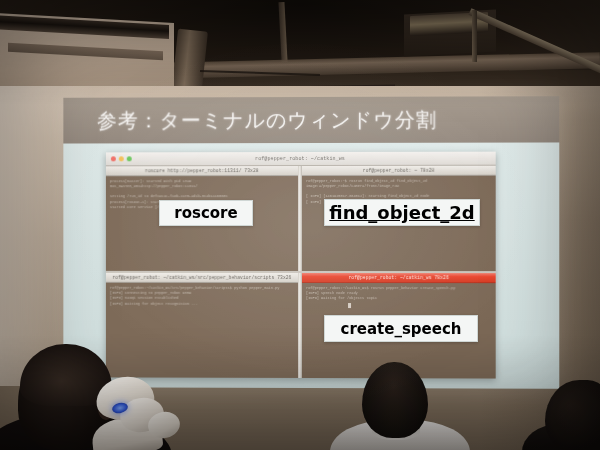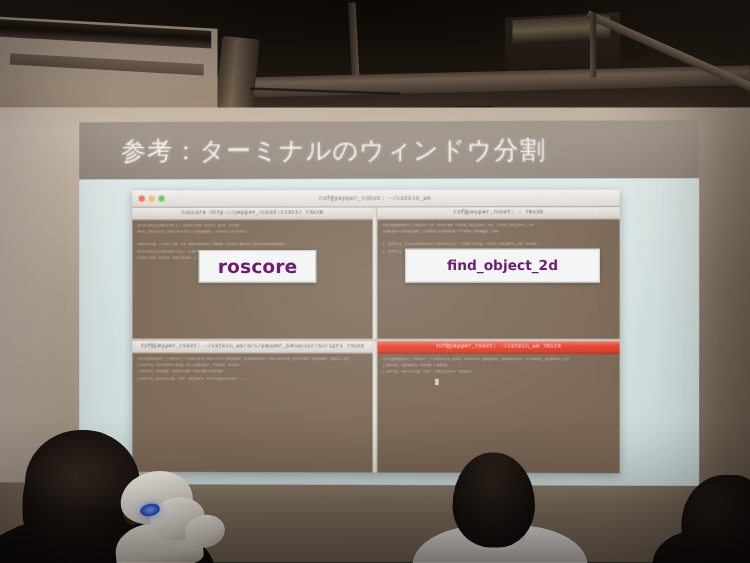--- a/index.html
+++ b/index.html
@@ -304,39 +304,40 @@
     width: 3px; height: 5px;
     background: #efe9e1;
     opacity: .78;
   }
 
   
   .callout {
     position: absolute;
     background: #f4f6f5;
     border: 1px solid #cfd6d4;
-    color: #701a75;
+    color: #000000;
     font-weight: bold;
     display: flex;
     align-items: center;
     justify-content: center;
     box-shadow: 0 1px 3px rgba(0,0,0,.2);
     white-space: nowrap;
     font-family: "DejaVu Sans", "Liberation Sans", sans-serif;
     z-index: 6;
   }
   #callout-roscore {
     left: 159px; top: 200px;
     width: 92px; height: 24px;
     font-size: 15px;
   }
   #callout-find-object {
     left: 324px; top: 199px;
     width: 154px; height: 25px;
-    font-size: 11px;
+    font-size: 18px;
+    text-decoration: underline;
   }
   #callout-pepper {
     left: 166px; top: 316px;
     width: 90px; height: 24px;
     font-size: 15px;
   }
   #callout-create-speech {
     left: 324px; top: 315px;
     width: 152px; height: 25px;
     font-size: 15px;
@@ -590,20 +591,21 @@
             </div>
           </div>
 
         </div>
       </div>
     </div>
   </div>
 
   <div class="callout" id="callout-roscore">roscore</div>
   <div class="callout" id="callout-find-object">find_object_2d</div>
+  <div class="callout" id="callout-create-speech">create_speech</div>
 
   <div class="slide-haze"></div>
 
   <div class="person-left-shoulder"></div>
   <div class="person-left-head"></div>
   <div class="person-left-hair"></div>
   <div class="person-left-ear"></div>
 
   <div class="robot-torso"></div>
   <div class="robot-head"></div>

